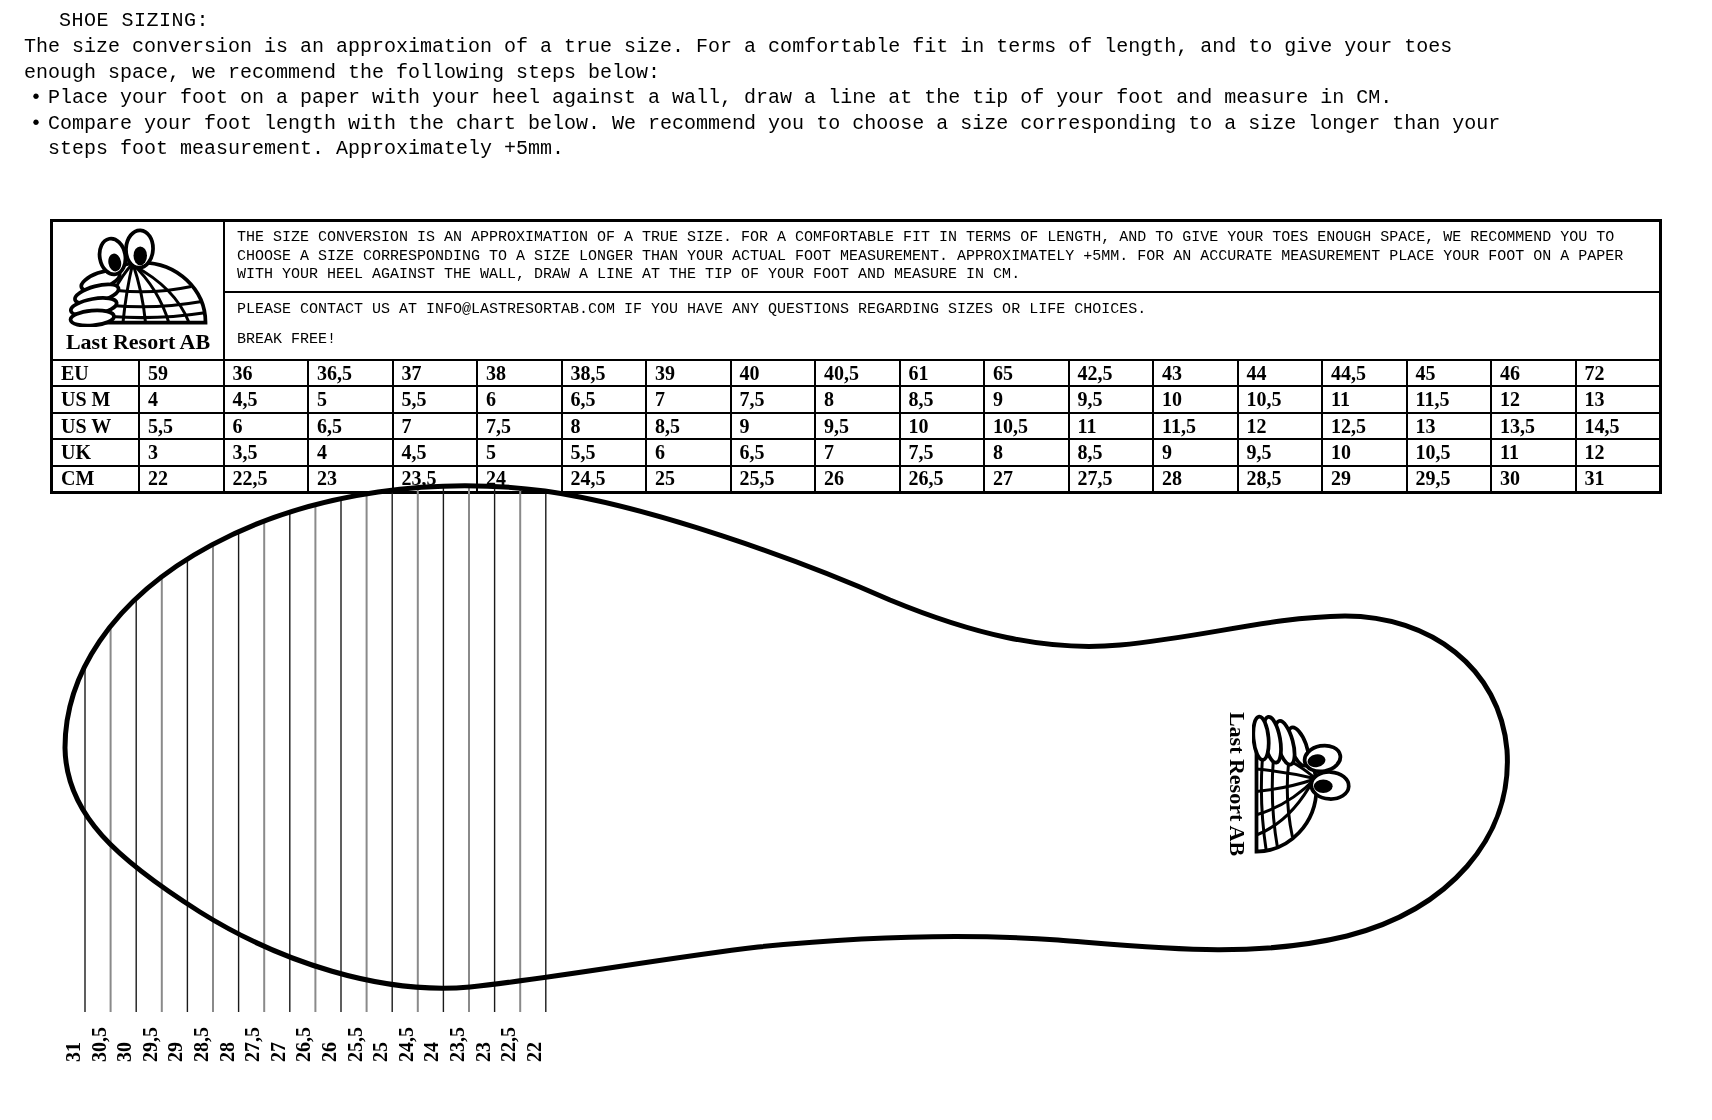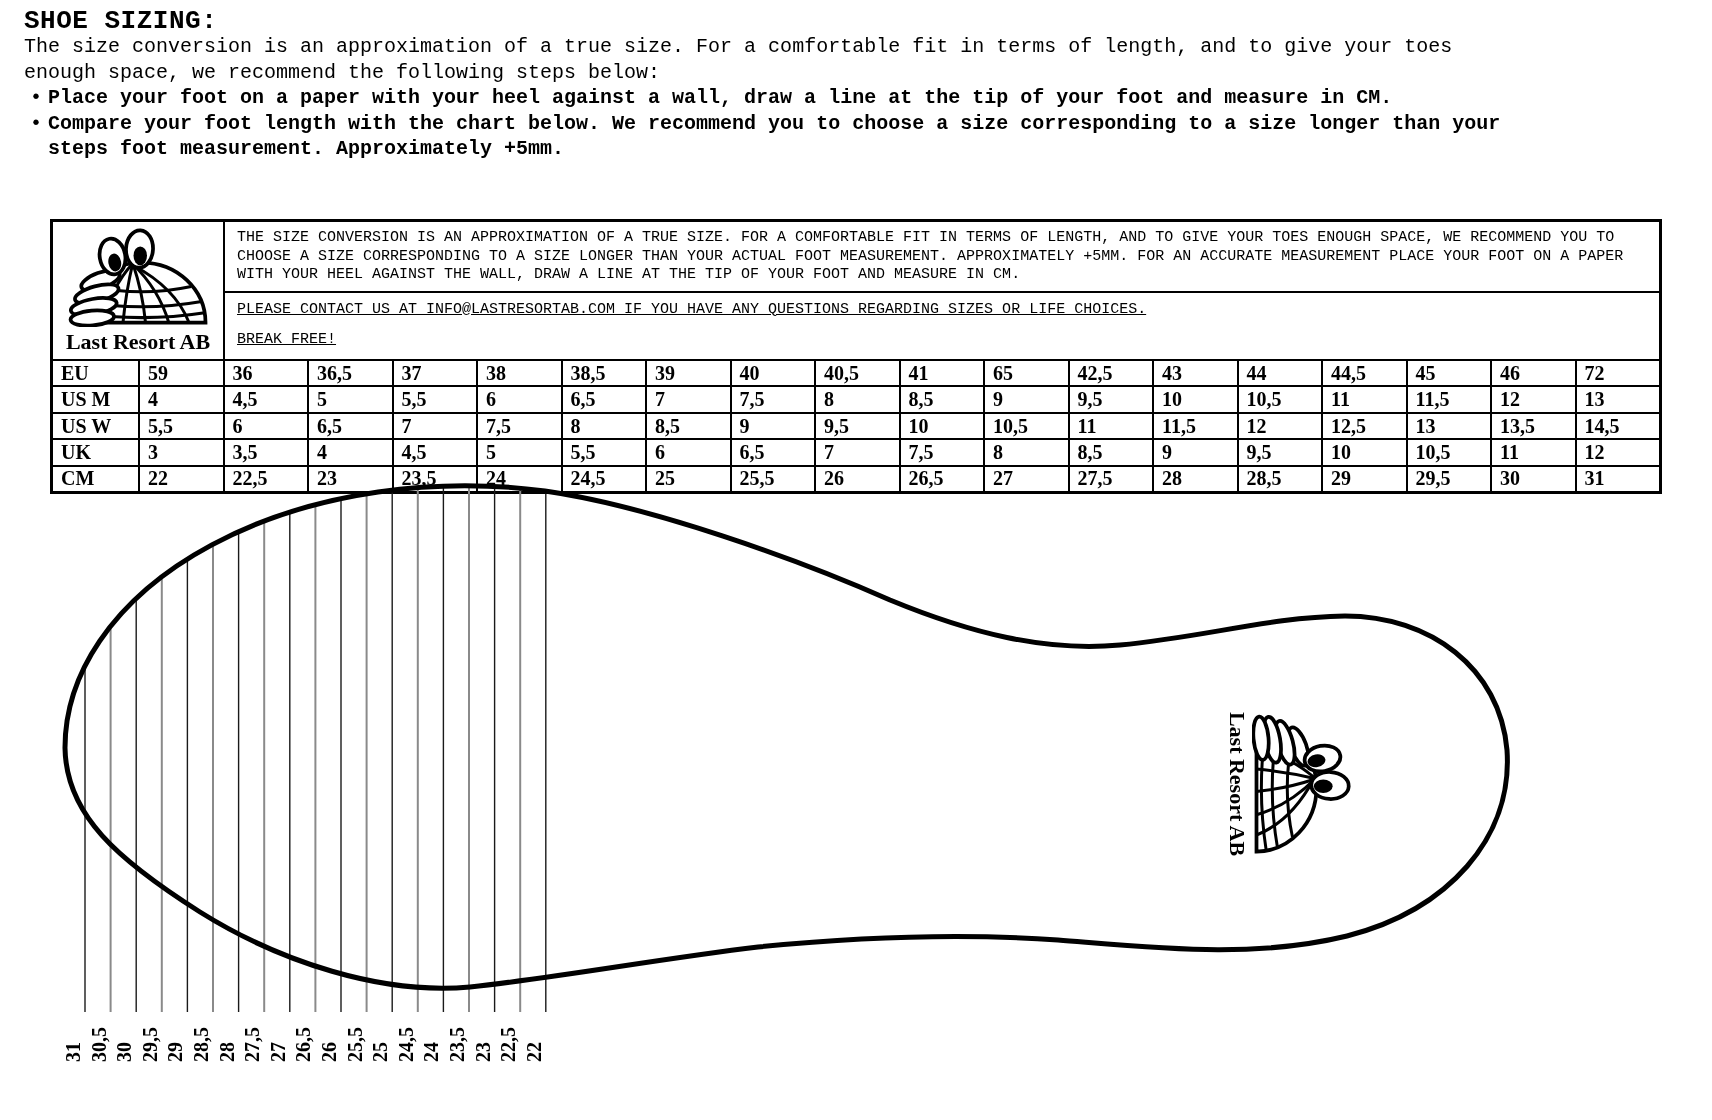--- a/index.html
+++ b/index.html
@@ -1,38 +1,38 @@
 <!DOCTYPE html>
 <html><head>
 <meta charset="utf-8">
 <style>
   html,body { margin:0; padding:0; background:#fff; }
   .page { position:relative; width:1712px; height:1120px; background:#ffffff; overflow:hidden;
           font-family:"Liberation Mono", monospace; color:#000; }
 
   
   .intro { position:absolute; left:24px; top:8px; width:1660px; }
-  .intro-title { font-family:"Liberation Mono", monospace; font-weight:bold; font-size:26px; line-height:26px; letter-spacing:0.5px; }
+  .intro-title { font-family:"Liberation Mono", monospace; font-weight:normal; font-size:20px; line-height:26px; letter-spacing:0.5px;margin-left:35px; }
   .intro-line  { font-size:20px; line-height:25.5px; white-space:pre; }
   .bullet { display:flex; font-size:20px; line-height:25.5px; }
   .bullet .dot { width:24px; text-align:center; flex:0 0 auto; }
-  .bullet .btext { flex:1;font-weight:bold; }
+  .bullet .btext { flex:1; }
 
   
   .sizebox { position:absolute; left:50px; top:219px; width:1612px; height:275px;
              border:3px solid #000; box-sizing:border-box; background:#fff; }
   .box-header { display:flex; height:139px; border-bottom:2px solid #000; box-sizing:border-box; }
   .logo-cell { width:172px; flex:0 0 auto; border-right:2px solid #000; box-sizing:border-box;
                display:flex; flex-direction:column; align-items:center; justify-content:flex-end; padding-bottom:4px; }
   .brand-name { font-family:"Liberation Serif", serif; font-weight:bold; font-size:22px; margin-top:2px; }
   .header-text { flex:1; display:flex; flex-direction:column; font-family:"Liberation Mono", monospace; }
   .para { border-bottom:2px solid #000; box-sizing:border-box; padding:7px 12px 6px 12px;
           font-size:15px; line-height:18.5px; flex:0 0 auto; min-height:68px; }
   .contact-block { flex:1; display:flex; flex-direction:column; justify-content:space-between; padding:8px 12px 10px 12px;
-                   font-size:15px; line-height:18px;text-decoration:underline; }
+                   font-size:15px; line-height:18px; }
 
   
   .size-rows { display:flex; flex-direction:column; height:130px; }
   .size-row { display:flex; flex:1; border-bottom:2px solid #000; box-sizing:border-box; }
   .size-row:last-child { border-bottom:none; }
   .size-cell { flex:1; border-right:2px solid #000; box-sizing:border-box;
                font-family:"Liberation Serif", serif; font-weight:bold; font-size:20px;
                display:flex; align-items:center; padding-left:8px; }
   .size-cell:last-child { border-right:none; }
   .size-cell.lbl { flex:0 0 87px; }
@@ -121,21 +121,21 @@
           <div class="size-cell lbl">EU</div>
           <div class="size-cell">59</div>
           <div class="size-cell">36</div>
           <div class="size-cell">36,5</div>
           <div class="size-cell">37</div>
           <div class="size-cell">38</div>
           <div class="size-cell">38,5</div>
           <div class="size-cell">39</div>
           <div class="size-cell">40</div>
           <div class="size-cell">40,5</div>
-          <div class="size-cell">41</div>
+          <div class="size-cell">61</div>
           <div class="size-cell">65</div>
           <div class="size-cell">42,5</div>
           <div class="size-cell">43</div>
           <div class="size-cell">44</div>
           <div class="size-cell">44,5</div>
           <div class="size-cell">45</div>
           <div class="size-cell">46</div>
           <div class="size-cell">72</div>
         </div>
         <div class="size-row">

